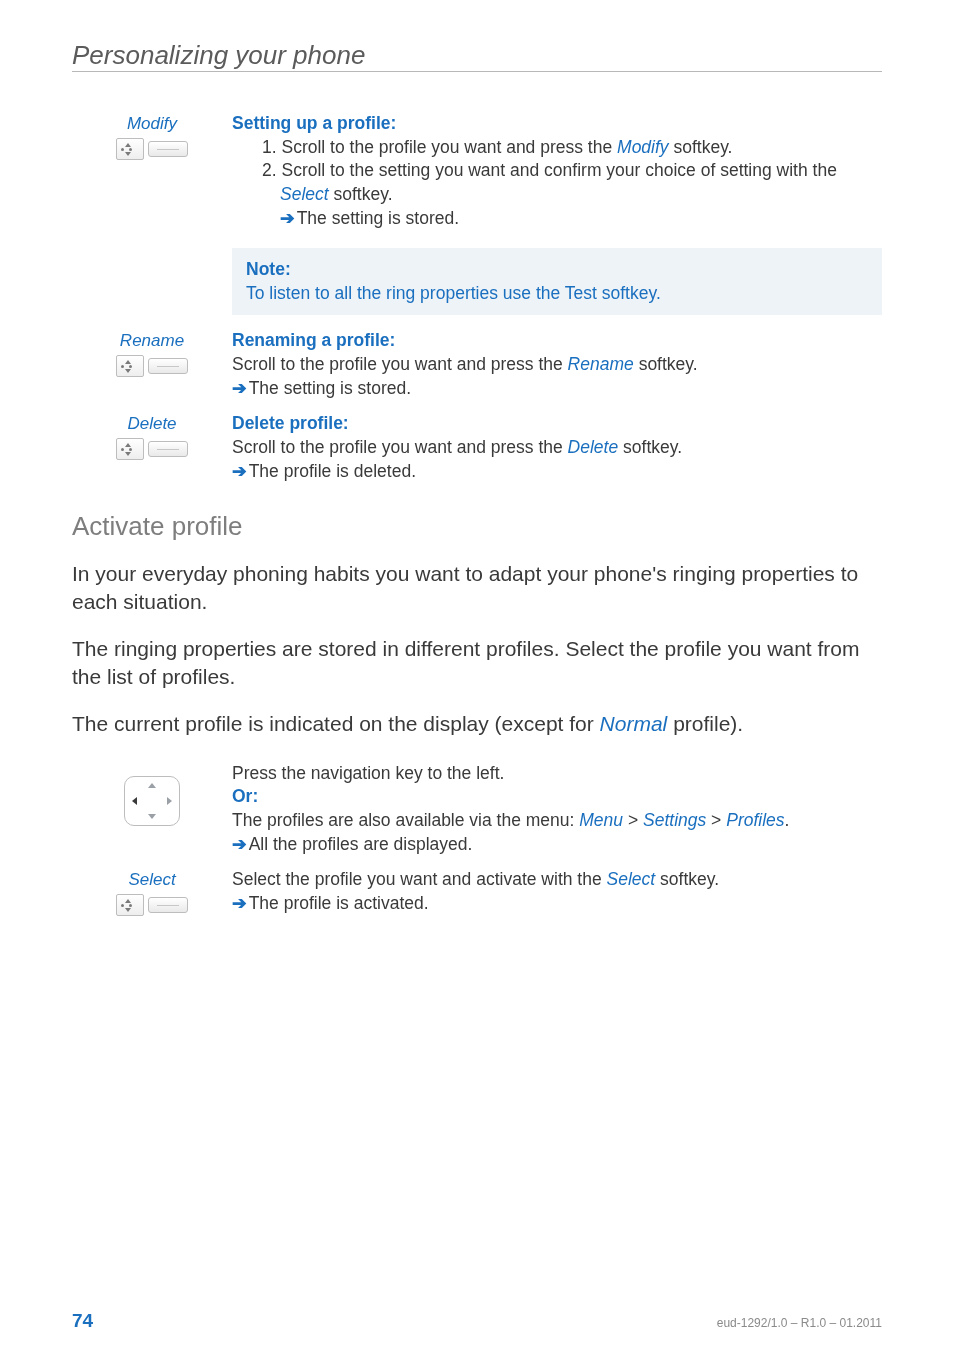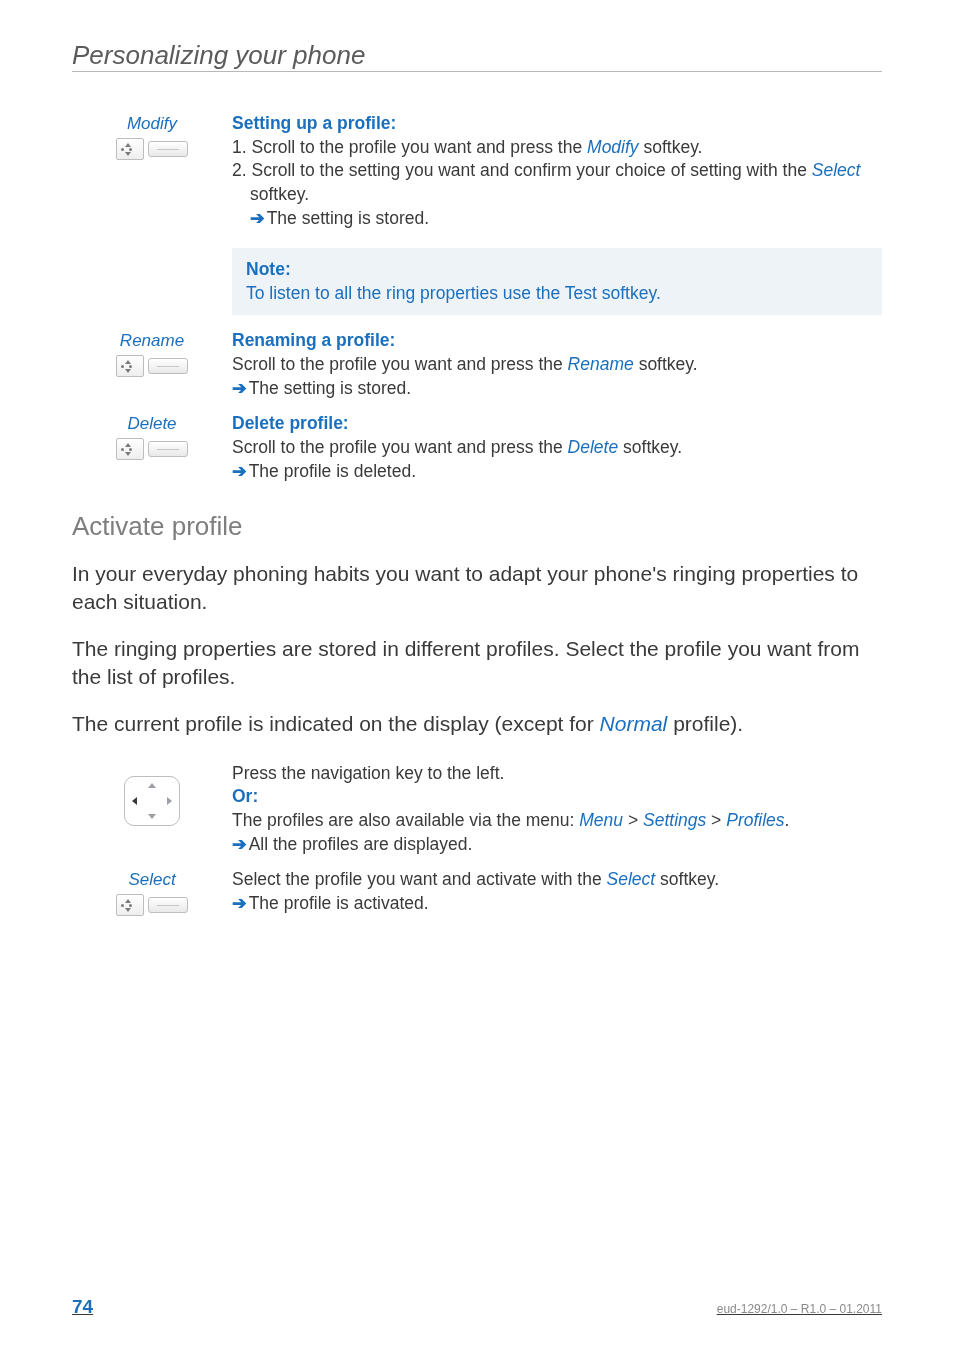--- a/index.html
+++ b/index.html
@@ -92,20 +92,21 @@
     font-style: italic;
   }
   .arrow {
     color: #1a6fbf;
     font-weight: 700;
     margin-right: 2px;
   }
   ol.steps {
     list-style: none;
     padding-left: 0;
+    margin-left: 30px;
   }
   ol.steps li {
     padding-left: 18px;
     text-indent: -18px;
   }
   .note-box {
     background: #eef3f8;
     padding: 10px 14px;
     margin: 6px 0 14px 0;
     font-size: 17.5px;
@@ -150,27 +151,26 @@
   .nav-big .tri.up { left: 50%; top: 6px; margin-left:-4px;
     border-left:4px solid transparent; border-right:4px solid transparent; border-bottom:5px solid #9aa0a6;}
   .nav-big .tri.down { left:50%; bottom:6px; margin-left:-4px;
     border-left:4px solid transparent; border-right:4px solid transparent; border-top:5px solid #9aa0a6;}
   .nav-big .tri.left { left:7px; top:50%; margin-top:-4px;
     border-top:4px solid transparent; border-bottom:4px solid transparent; border-right:5px solid #3a3a3a;}
   .nav-big .tri.right { right:7px; top:50%; margin-top:-4px;
     border-top:4px solid transparent; border-bottom:4px solid transparent; border-left:5px solid #9aa0a6;}
   .footer {
     position: absolute;
-    bottom: 34px;
+    bottom: 20px;
     left: 72px;
     right: 72px;
     display: flex;
     justify-content: space-between;
     align-items: baseline;
-    text-decoration: underline;
   }
   .footer .pg {
     color: #1a6fbf;
     font-weight: 700;
     font-size: 19px;
   }
   .footer .meta {
     color: #8a8a8a;
     font-size: 12px;
   }

